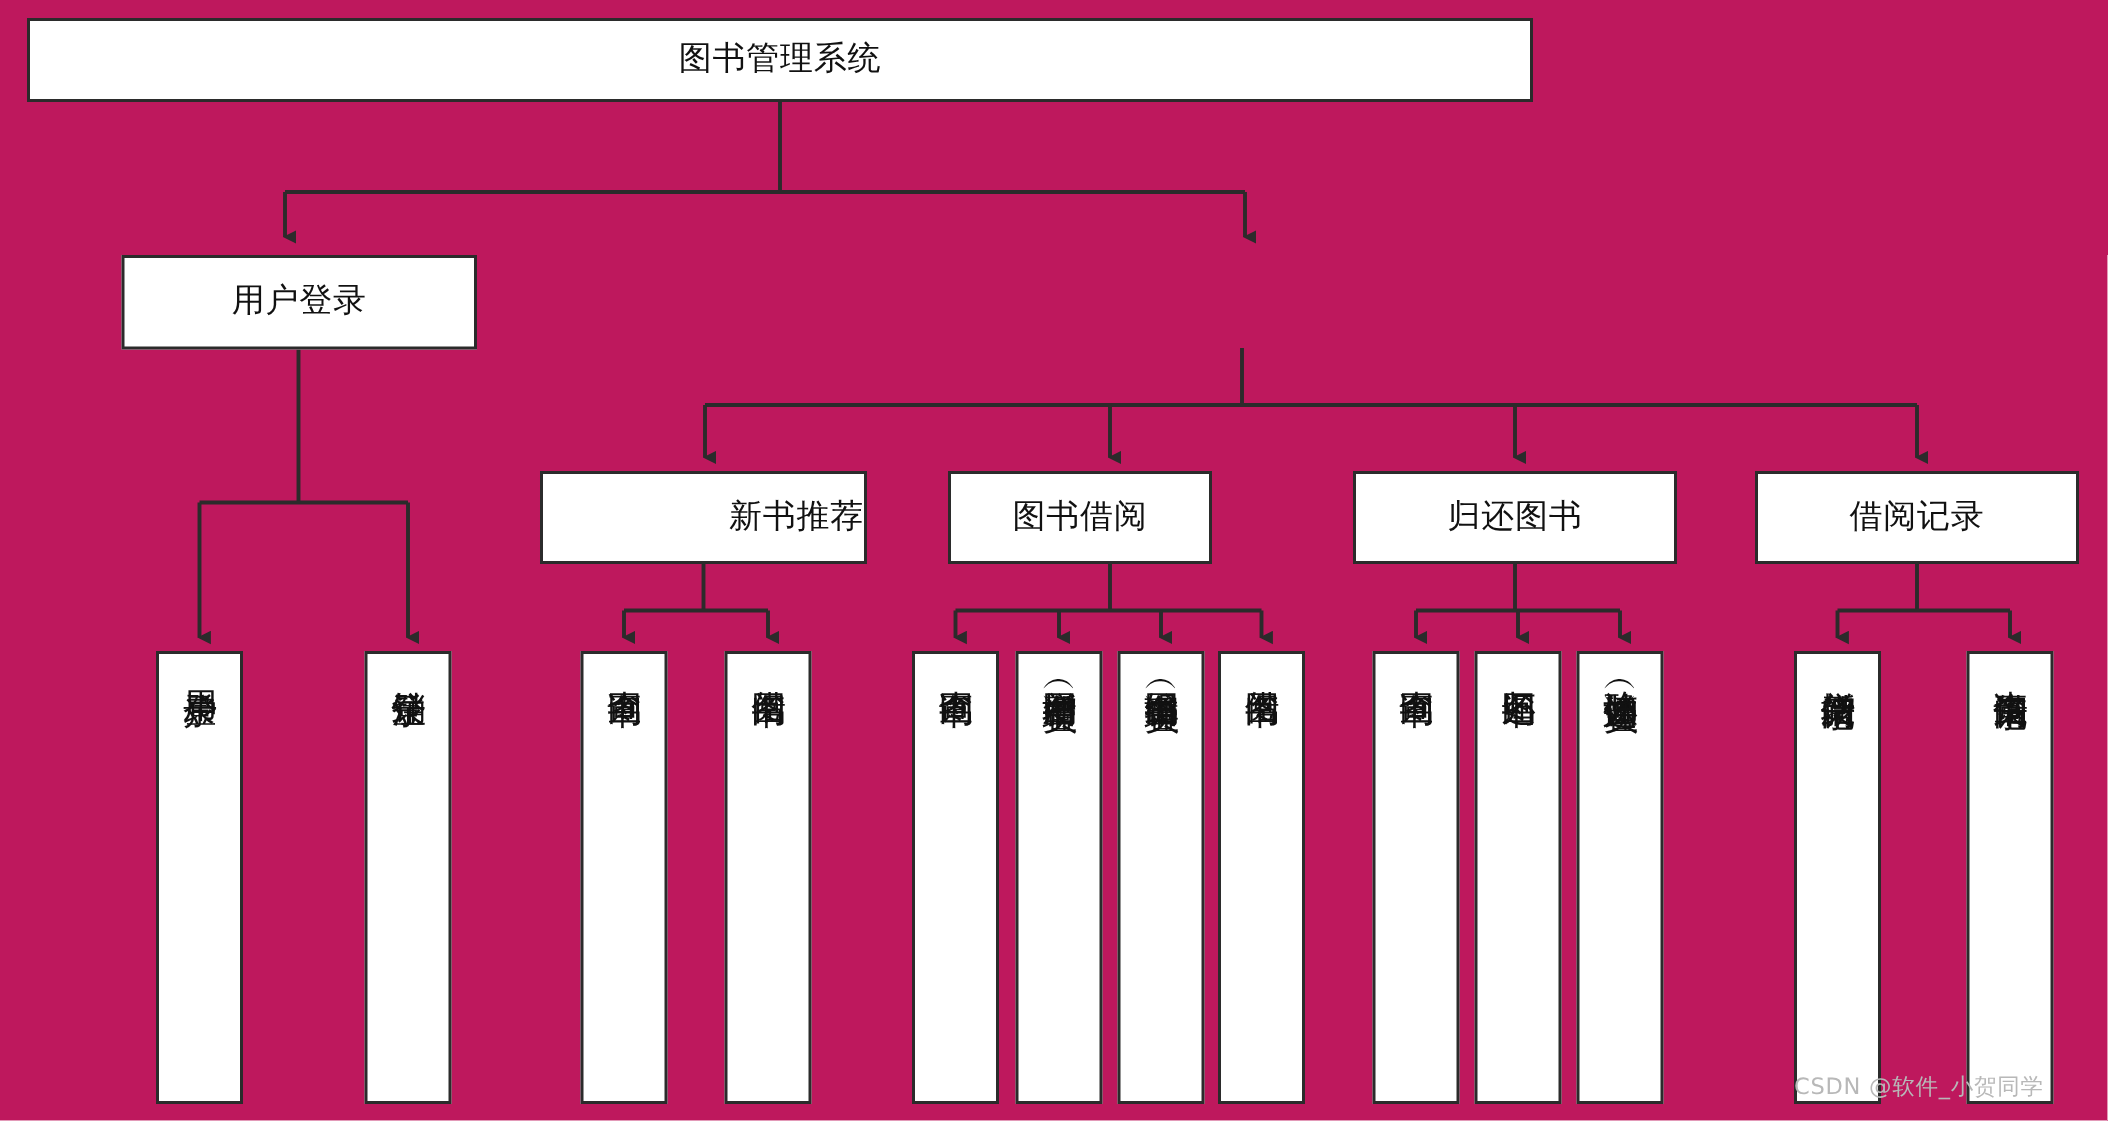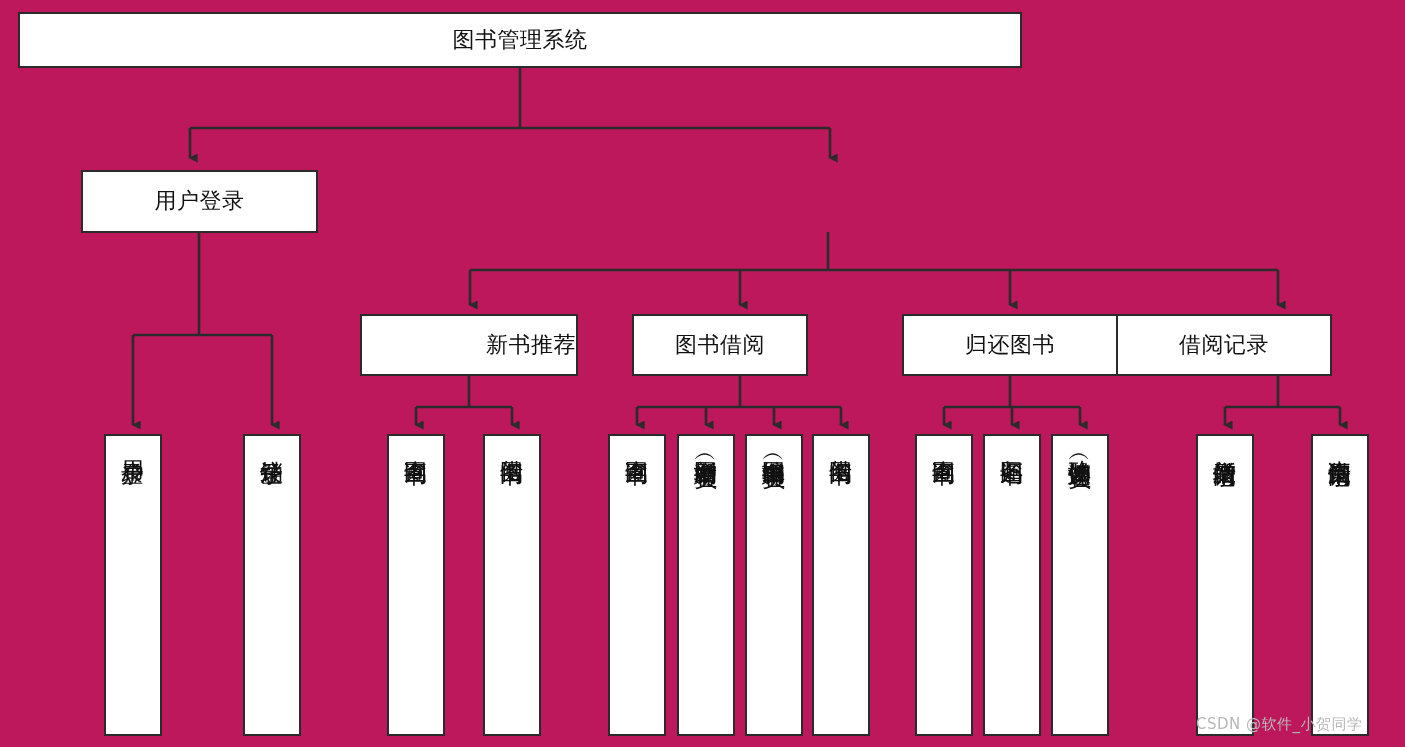--- a/index.html
+++ b/index.html
@@ -139,21 +139,21 @@
   </div>
 
   <div class="node horizontal" style="left:632px; top:314px; width:176px; height:62px;">
     <span class="node-label">图书借阅</span>
   </div>
 
   <div class="node horizontal" style="left:902px; top:314px; width:216px; height:62px;">
     <span class="node-label">归还图书</span>
   </div>
 
-  <div class="node horizontal" style="left:1116px; top:314px; width:216px; height:62px;">
+  <div class="node horizontal" style="left:1170px; top:314px; width:216px; height:62px;">
     <span class="node-label">借阅记录</span>
   </div>
 
   <div class="node vertical" style="left:104px; top:434px; width:58px; height:302px;">
     <span class="node-label">用户登录</span>
   </div>
 
   <div class="node vertical" style="left:243px; top:434px; width:58px; height:302px;">
     <span class="node-label">注销登录</span>
   </div>

